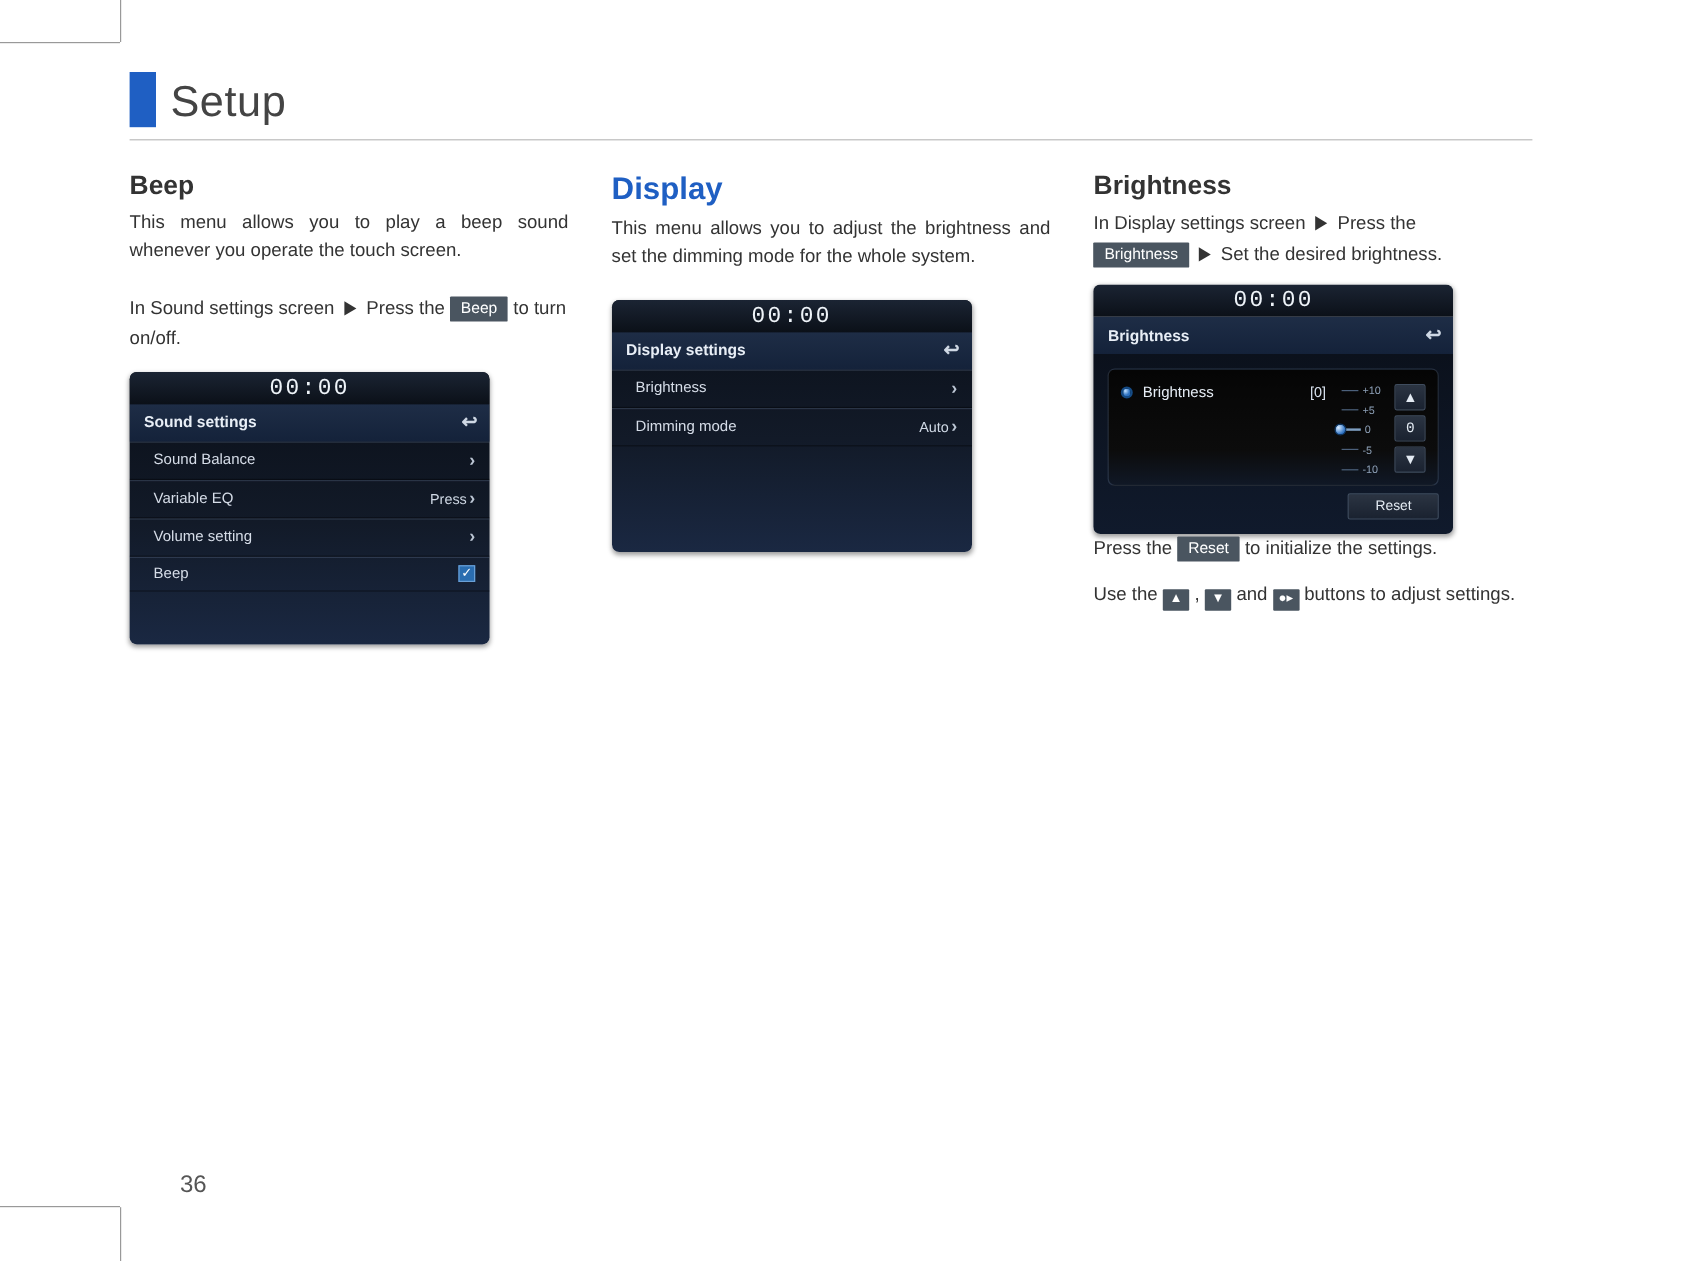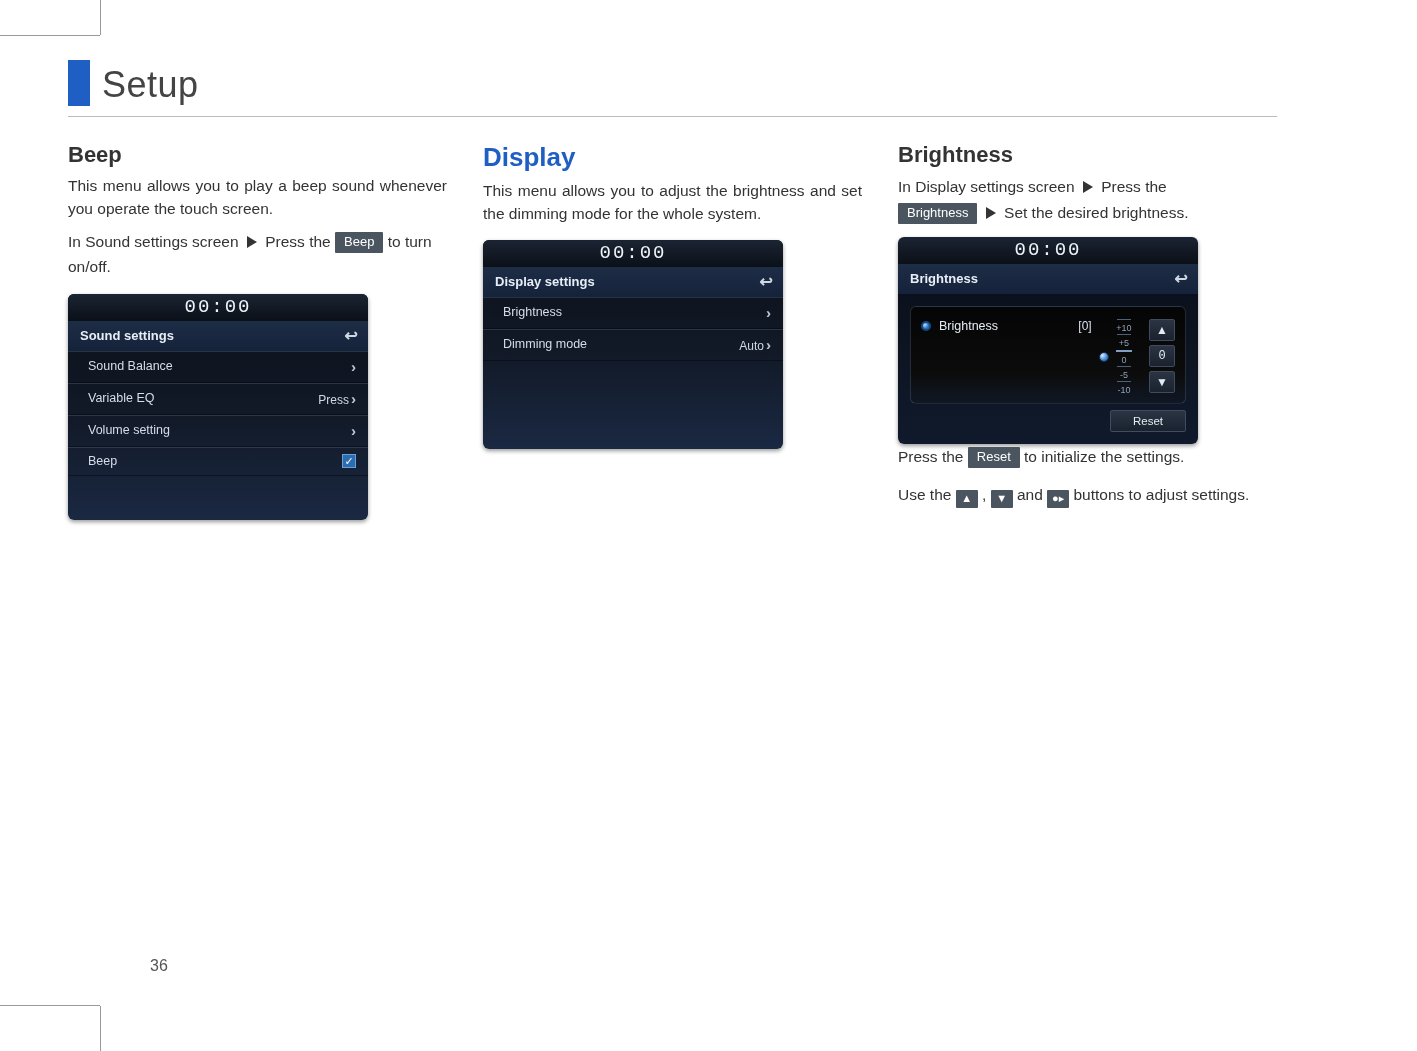--- a/index.html
+++ b/index.html
@@ -1,21 +1,21 @@
 <!DOCTYPE html>
 <html><head>
 <meta charset="utf-8">
 <style>
   * { box-sizing: border-box; margin: 0; padding: 0; }
   html, body { width: 1417px; height: 1051px; background: #fff; font-family: "Segoe UI", Arial, sans-serif; color: #333; }
   .page {
     position: relative;
     width: 1417px;
     height: 1051px;
-    padding: 30px 140px 30px 68px;
+    padding: 30px 140px 30px 108px;
   }
   .crop-top-left { position: absolute; top: 0; left: 100px; border-left: 1px solid #999; border-top: 0; height: 35px; width: 0; }
   .crop-top-left-h { position: absolute; top: 35px; left: 0; border-top: 1px solid #999; width: 100px; }
   .crop-bottom-left { position: absolute; bottom: 0; left: 100px; border-left: 1px solid #999; height: 45px; width: 0; }
   .crop-bottom-left-h { position: absolute; bottom: 45px; left: 0; border-top: 1px solid #999; width: 100px; }
 
   .header-band {
     margin-top: 30px;
     border-bottom: 1px solid #bbb;
     padding-bottom: 10px;
@@ -26,21 +26,21 @@
   .blue-block {
     width: 22px; height: 46px; background: #1f5fc3; margin-right: 12px;
   }
   .page-title { font-size: 36px; font-weight: 400; color: #444; letter-spacing: 0.5px; }
 
   .cols { display: flex; gap: 36px; }
   .col { flex: 1 1 0; min-width: 300px; }
 
   h3.sub { font-size: 22px; color: #333; font-weight: 600; margin-bottom: 6px; }
   h2.section-blue { font-size: 26px; color: #1f5fc3; font-weight: 600; margin-bottom: 6px; }
-  p.body { font-size: 15.5px; line-height: 1.5; color: #333; text-align: justify; margin-bottom: 8px; }
+  p.body { font-size: 15.5px; line-height: 1.5; color: #333; text-align: justify; margin-bottom: 24px; }
   p.instr { font-size: 15.5px; line-height: 1.65; color: #333; }
 
   .tri { display: inline-block; width: 0; height: 0; border-top: 6px solid transparent; border-bottom: 6px solid transparent; border-left: 10px solid #333; margin: 0 4px; vertical-align: -1px; }
 
   .tag {
     display: inline-block;
     background: #4a5560;
     color: #fff;
     font-size: 13px;
     padding: 2px 9px 3px;
@@ -128,21 +128,21 @@
   .b-radio { width: 10px; height: 10px; border-radius: 50%; background: radial-gradient(circle at 30% 30%, #bfe0ff, #2d72c2 60%); border: 2px solid #154b85; }
   .b-val { width: 40px; text-align: center; color: #d9e2ee; font-size: 12px; }
   .b-scale {
     width: 38px;
     display: flex; flex-direction: column; justify-content: space-between;
     font-size: 9px; color: #8ea1b8; height: 76px;
     border-left: 0;
     position: relative;
     margin-right: 6px;
   }
-  .b-scale .tick { display: flex; align-items: center; gap: 3px; flex-direction: column; }
+  .b-scale .tick { display: flex; align-items: center; gap: 3px; }
   .b-scale .tick .line { width: 14px; height: 1px; background: #4c617c; }
   .b-scale .tick.mid .line { width: 16px; height: 2px; background: #7fa0c2; }
   .b-knob {
     position: absolute; left: -6px; top: 50%; transform: translateY(-50%);
     width: 10px; height: 10px; border-radius: 50%;
     background: radial-gradient(circle at 30% 30%, #d9ecff, #2e72c3 70%);
     border: 1px solid #0e3560;
   }
   .b-buttons { display: flex; flex-direction: column; gap: 4px; }
   .b-btn {
@@ -158,21 +158,21 @@
   }
   .b-reset-btn {
     display: inline-block;
     background: linear-gradient(180deg, #2b3442 0%, #1a2230 100%);
     border: 1px solid #3f4c5e;
     color: #e4ebf3; font-size: 11.5px;
     padding: 4px 22px;
     border-radius: 2px;
   }
 
-  .pagenum { position: absolute; bottom: 76px; left: 150px; font-size: 16px; color: #555; }
+  .pagenum { position: absolute; bottom: 52px; left: 150px; font-size: 20px; color: #555; }
 </style>
 </head>
 <body>
 
 <div class="page">
   <div class="crop-top-left"></div>
   <div class="crop-top-left-h"></div>
   <div class="crop-bottom-left"></div>
   <div class="crop-bottom-left-h"></div>
 

